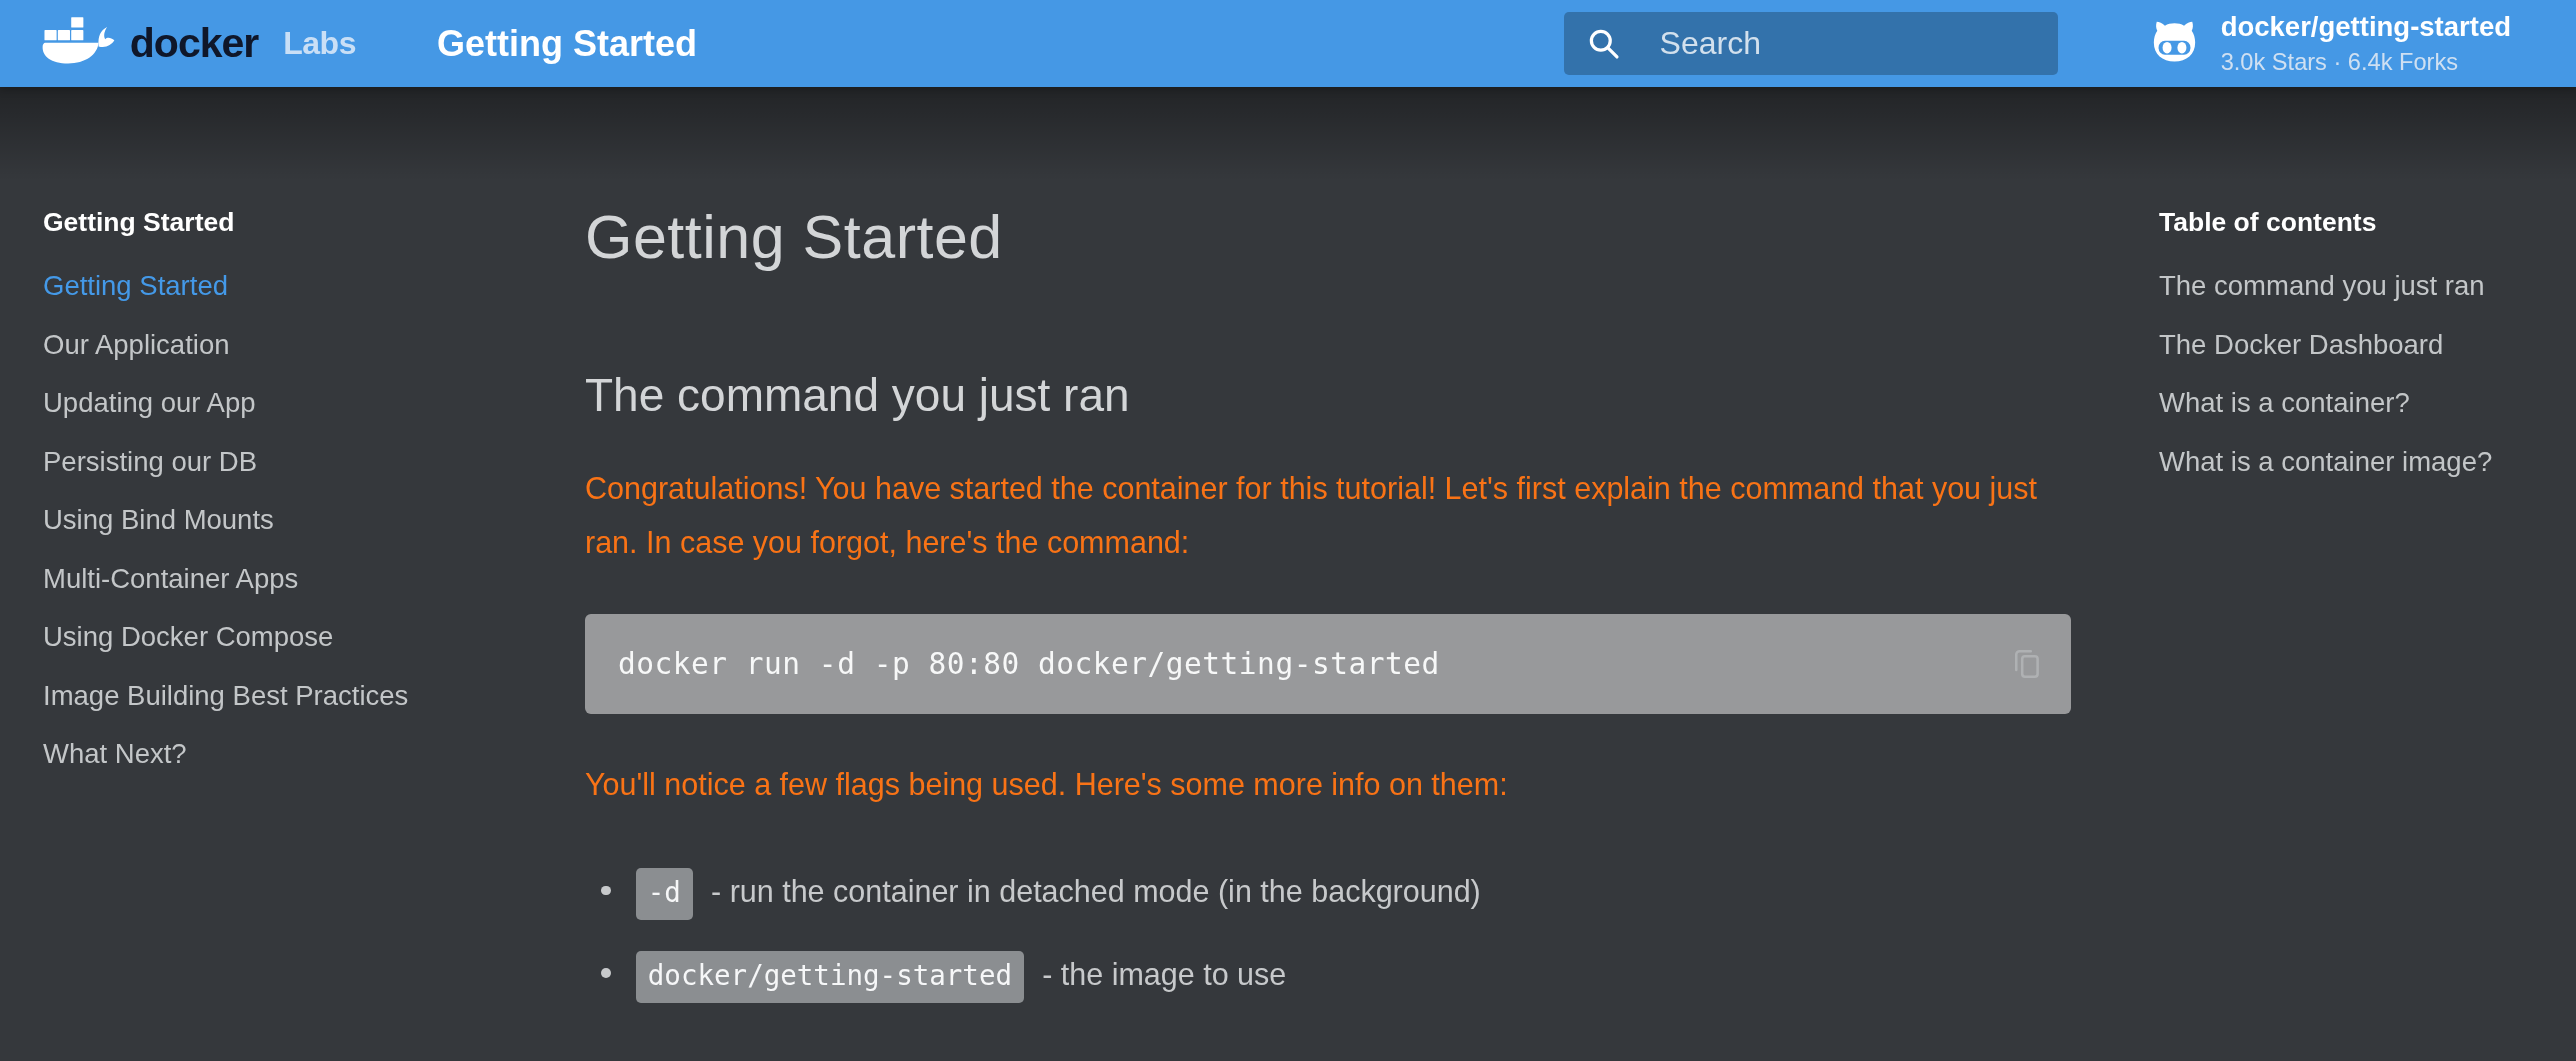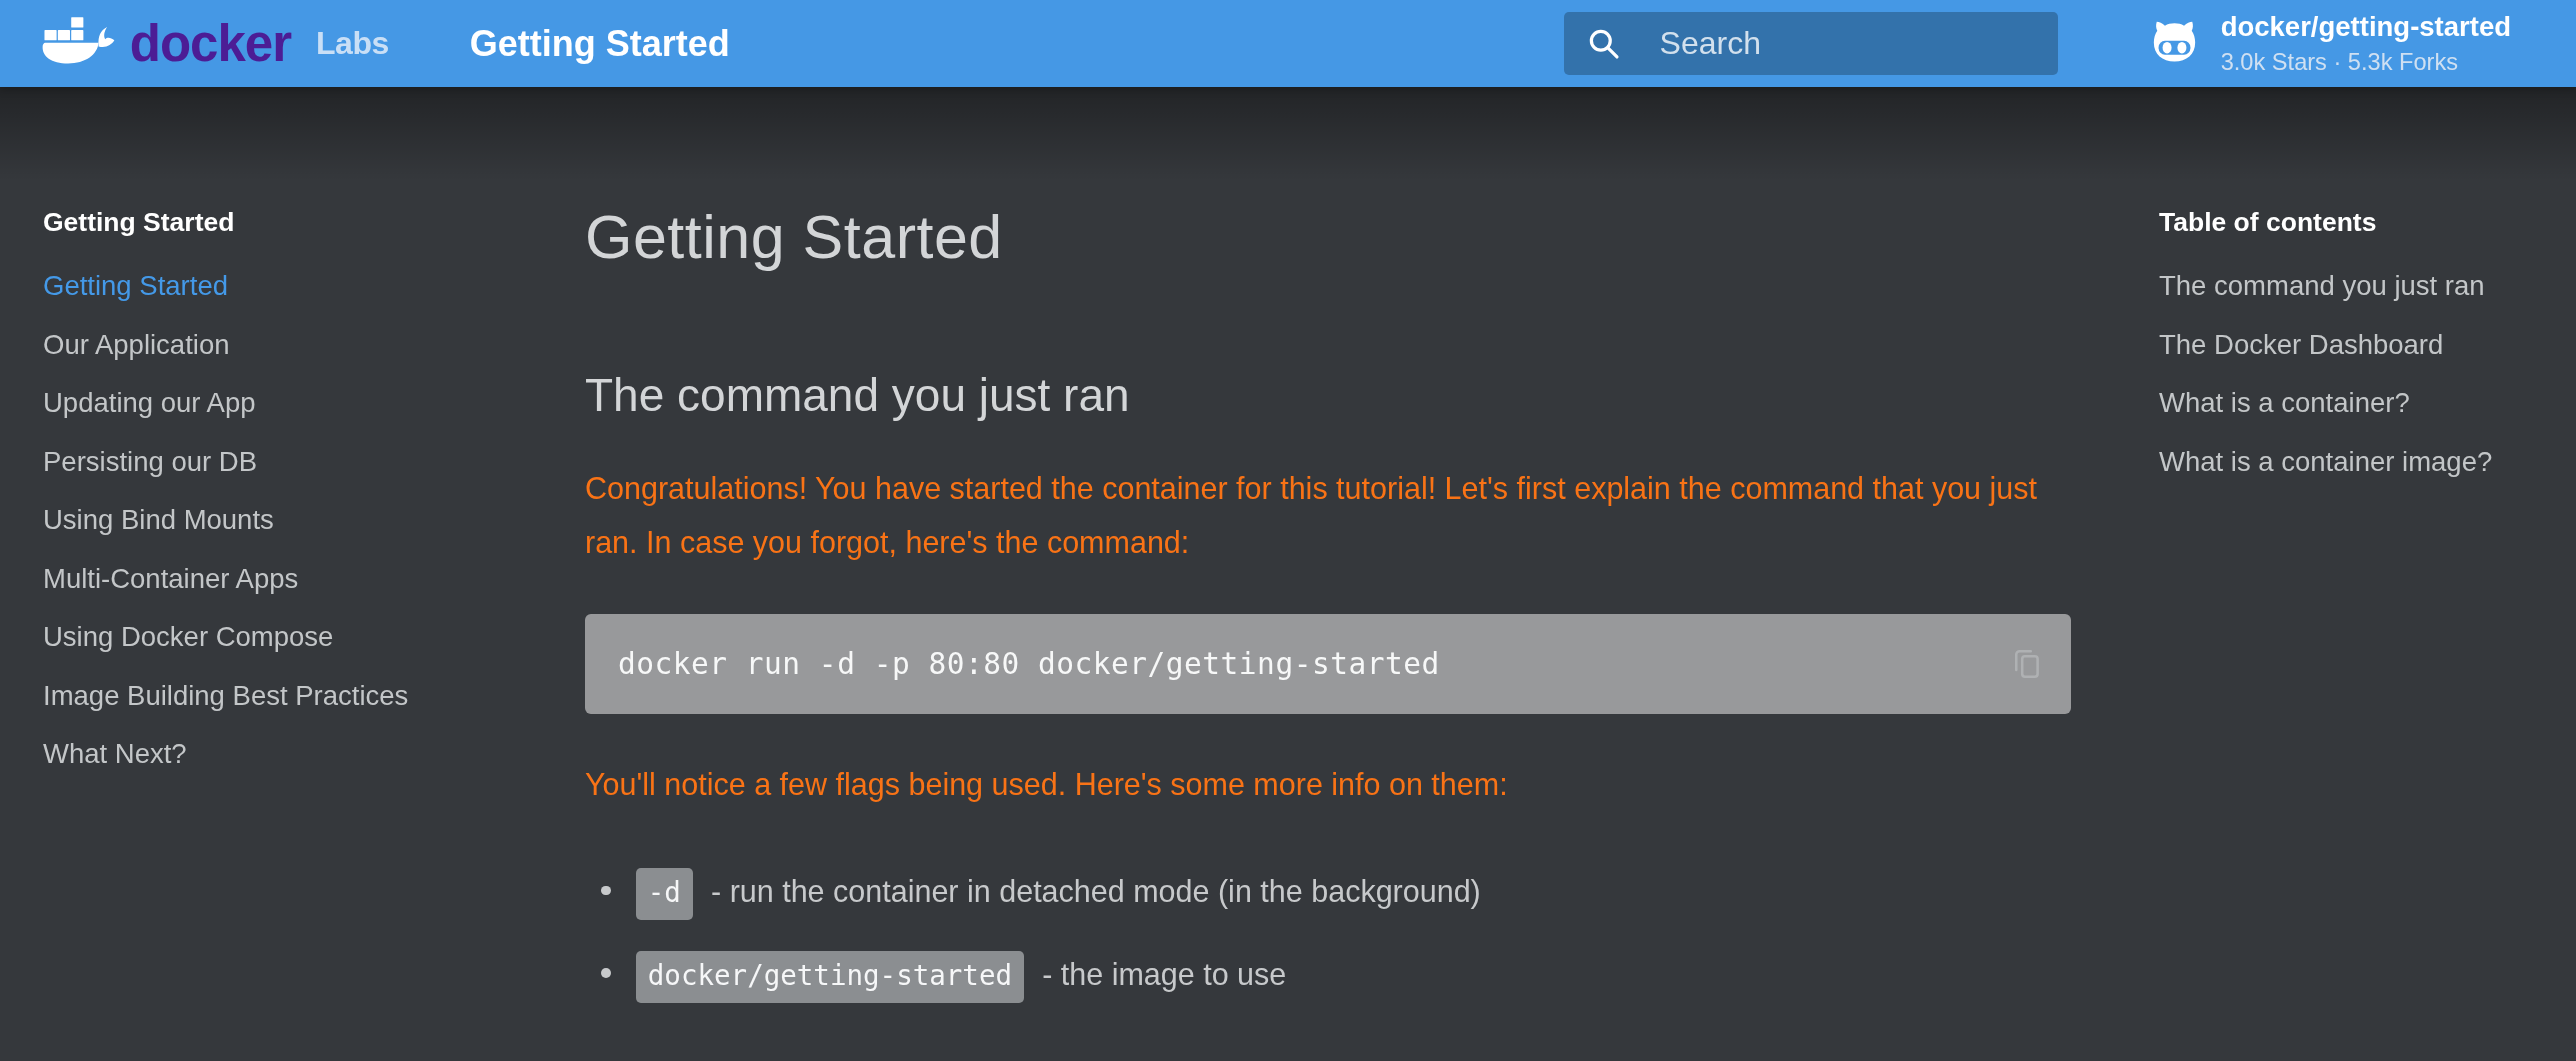--- a/index.html
+++ b/index.html
@@ -14,21 +14,21 @@
   
   .header {
     position:relative; z-index:3;
     height:87px; background:#4598E5;
     display:flex; align-items:center;
     padding:0 35px 0 39px;
     box-shadow:0 2px 7.9px rgba(0,0,0,.25);
   }
   .brand { display:flex; align-items:center; cursor:pointer; flex:none; }
   .brand svg { display:block; }
-  .brand-name { font-size:51px; font-weight:700; color:#4c1d95; margin-left:11.8px; letter-spacing:-1px; }
+  .brand-name { font-size:41px; font-weight:700; color:#0f172a; margin-left:11.8px; letter-spacing:-1px; }
   .brand-suffix { font-size:32px; font-weight:700; color:#C9DFF6; margin-left:25px; letter-spacing:-0.5px; }
   .header-title { font-size:36px; font-weight:700; color:#fff; margin-left:81px; flex:none; }
 
   .search {
     margin-left:auto; width:494px; height:63px;
     background:rgba(0,0,0,.25); border-radius:4.9px;
     display:flex; align-items:center; padding:0 21.6px; flex:none;
   }
   .search svg { flex:none; }
   .search input {
@@ -136,21 +136,21 @@
     <span style="line-height:0;">
       <svg width="53" height="53" viewBox="0 0 100 100" xmlns="http://www.w3.org/2000/svg">
         <path fill="#ffffff" d="M50,12 C43,12 37,13.5 32,16.5 C27,11.5 21,9.5 16.5,9 C14.5,15 15,21 17.5,26 C13.5,32 11,39.5 11,48 C11,70 27,84 50,84 C73,84 89,70 89,48 C89,39.5 86.5,32 82.5,26 C85,21 85.5,15 83.5,9 C79,9.5 73,11.5 68,16.5 C63,13.5 57,12 50,12 Z"></path>
         <rect x="20" y="45" width="60" height="26" rx="12" fill="#4598E5"></rect>
         <ellipse cx="36" cy="58" rx="8.5" ry="11" fill="#ffffff"></ellipse>
         <ellipse cx="64" cy="58" rx="8.5" ry="11" fill="#ffffff"></ellipse>
       </svg>
     </span>
     <span class="repo-text">
       <div class="repo-name">docker/getting-started</div>
-      <div class="repo-meta">3.0k Stars · 5.3k Forks</div>
+      <div class="repo-meta">3.0k Stars · 6.4k Forks</div>
     </span>
   </a>
 </header>
 
 <div class="page">
   <div class="layout">
 
     <nav class="sidebar nav">
       <div class="nav-title">Getting Started</div>
       <a class="active">Getting Started</a>

